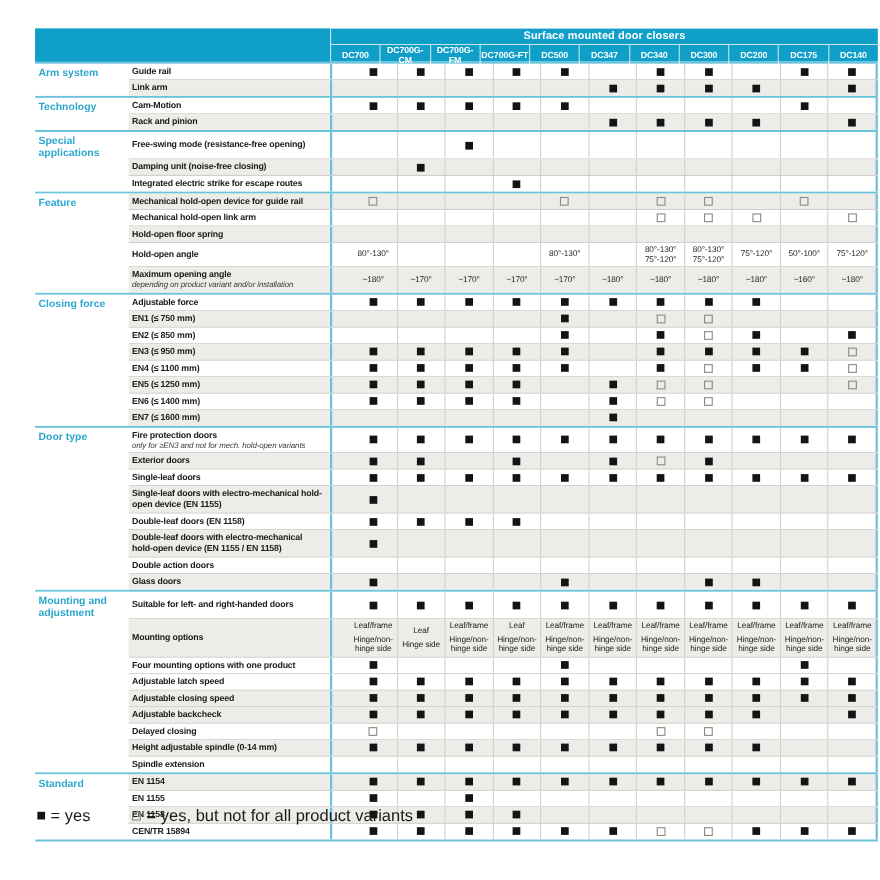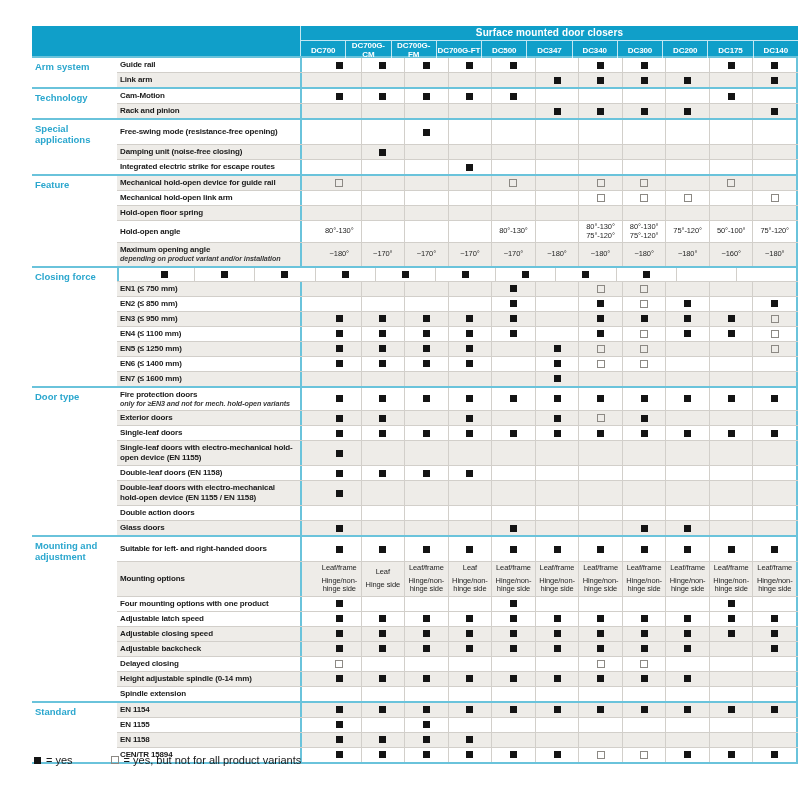--- a/index.html
+++ b/index.html
@@ -22,34 +22,34 @@
   .rows{border-bottom:2px solid var(--divider);}
   .section{border-top:2px solid var(--divider);}
   .row{display:flex;}
   .cat{width:85px;box-sizing:border-box;padding:3px 6px 0 3px;font-size:9.5px;font-weight:bold;
     color:var(--sectionText);line-height:11px;background:#fff;}
   .rowbody{flex:1;display:flex;border-bottom:1px solid var(--grid);background:#fff;}
   .section .row:last-child .rowbody{border-bottom:none;}
   .row.alt .rowbody{background:var(--altRow);}
   .lbl{width:183px;box-sizing:border-box;padding:2px 6px 2px 3px;display:flex;flex-direction:column;
     justify-content:center;font-size:8px;font-weight:bold;color:#1a1a1a;line-height:10px;letter-spacing:-.15px;}
-  .note{font-size:7.2px;font-style:italic;font-weight:bold;color:#3a3a3a;line-height:8.5px;letter-spacing:-.1px;}
+  .note{font-size:7.2px;font-style:italic;font-weight:normal;color:#3a3a3a;line-height:8.5px;letter-spacing:-.1px;}
   .cells{flex:1;display:flex;border-left:2px solid var(--divider);border-right:2px solid var(--divider);padding-left:16px;}
   .cell{flex:1;min-height:13px;border-left:1px solid var(--grid);display:flex;flex-direction:column;
     align-items:center;justify-content:center;text-align:center;font-size:7.5px;line-height:8.5px;
     color:#1f1f1f;padding:2px 1px;box-sizing:border-box;letter-spacing:-.1px;}
   .cell:first-child{border-left:none;}
   .cell .gap{margin-top:4px;}
 
   
   .sq{width:7px;height:7px;background:#141414;display:inline-block;flex:none;}
   .sq.hollow{width:8px;height:8px;background:transparent;border:1.5px solid #8c8984;box-sizing:border-box;}
 
   
-  .legend{position:absolute;left:34px;top:754px;display:flex;font-size:11px;color:#1a1a1a;}
+  .legend{position:absolute;left:34px;top:733px;display:flex;font-size:15px;color:#1a1a1a;}
   .legend-item{display:flex;align-items:center;gap:5px;}
   .legend-item + .legend-item{margin-left:38px;}
 
   :root{--teal:#109fc9;--sectionText:#2ba7ce;--divider:#6ac3db;--grid:#d2cfca;--altRow:#eeece8;}
 </style>
 </head>
 <body>
 
 <div class="page">
   <div class="cmp-table">
@@ -443,20 +443,23 @@
                   <div>~180°</div>
                 </div>
               </div>
             </div>
           </div>
         </div>
         <div class="section">
           <div class="row">
             <div class="cat">Closing force</div>
             <div class="rowbody">
+              <div class="lbl">
+                <div>Adjustable force</div>
+              </div>
               <div class="cells">
                 <div class="cell">
                   <span class="sq"></span>
                 </div>
                 <div class="cell">
                   <span class="sq"></span>
                 </div>
                 <div class="cell">
                   <span class="sq"></span>
                 </div>

